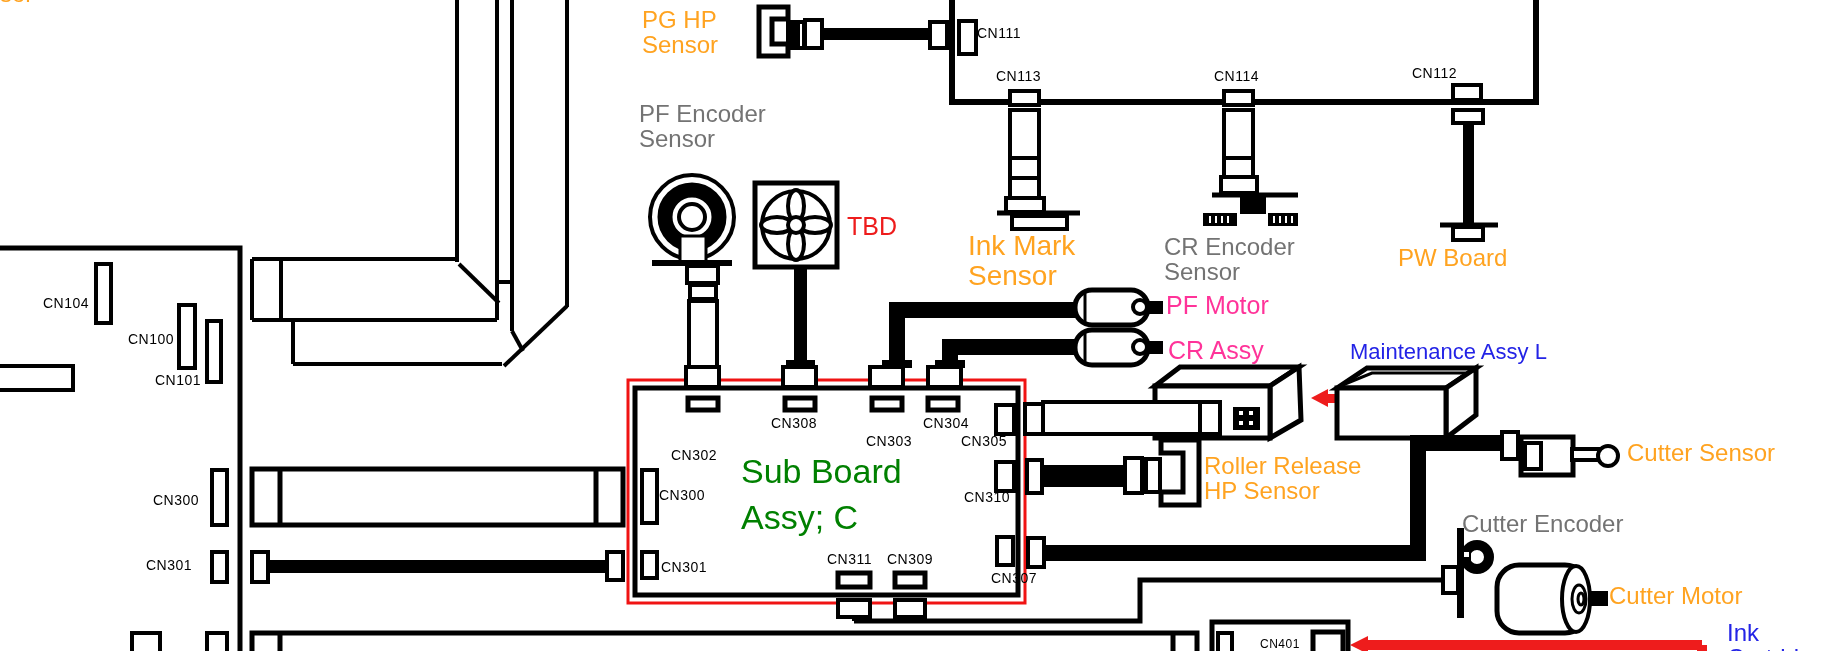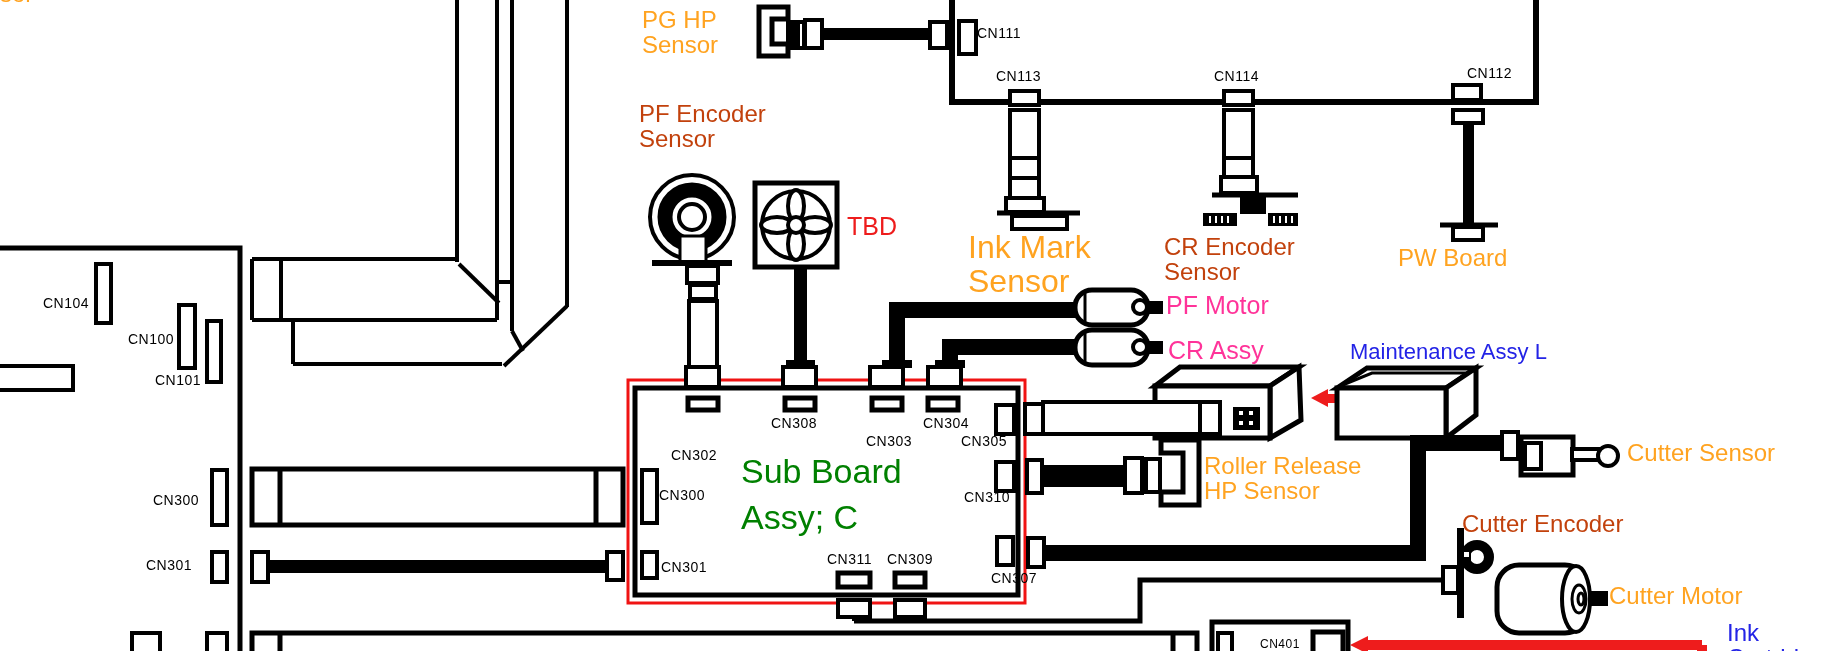--- a/index.html
+++ b/index.html
@@ -2,21 +2,21 @@
 <html><head>
 <meta charset="utf-8">
 <style>
   html,body{margin:0;padding:0;background:#fff;}
   #stage{position:relative;width:1838px;height:651px;overflow:hidden;background:#fff;
          font-family:"Liberation Sans",sans-serif;text-decoration:underline;}
   #wires{position:absolute;left:0;top:0;z-index:1;}
   .lbl{position:absolute;z-index:2;white-space:pre-line;line-height:1.06;}
   .cn{position:absolute;z-index:2;font-size:14px;color:#000;letter-spacing:.5px;white-space:nowrap;}
   .orange{color:#FFA320;}
-  .maroon{color:#c2410c;}
+  .maroon{color:#737373;}
   .red{color:#EE1C1C;}
   .magenta{color:#FF3399;}
   .blue{color:#2323E6;}
   .green{color:#008000;}
 </style>
 </head>
 <body>
 
 <div id="stage">
 
@@ -269,41 +269,41 @@
     <polygon points="1350,645 1368,636 1368,654" fill="#EE1C1C"></polygon>
   </g>
 </svg>
 
 <div class="lbl orange" style="left:0px;top:-19px;font-size:24px;">sor</div>
 <div class="lbl orange" style="left:642px;top:7px;font-size:24px;">PG HP
 Sensor</div>
 <div class="lbl maroon" style="left:639px;top:101px;font-size:24px;">PF Encoder
 Sensor</div>
 <div class="lbl red" style="left:847px;top:213px;font-size:25px;">TBD</div>
-<div class="lbl orange" style="left:968px;top:231px;font-size:32px;">Ink Mark
+<div class="lbl orange" style="left:968px;top:231px;font-size:28px;">Ink Mark
 Sensor</div>
 <div class="lbl maroon" style="left:1164px;top:234px;font-size:24px;">CR Encoder
 Sensor</div>
 <div class="lbl orange" style="left:1398px;top:245px;font-size:24px;">PW Board</div>
 <div class="lbl magenta" style="left:1166px;top:292px;font-size:25px;">PF Motor</div>
 <div class="lbl magenta" style="left:1168px;top:337px;font-size:25px;">CR Assy</div>
 <div class="lbl blue" style="left:1350px;top:340px;font-size:22px;">Maintenance Assy L</div>
 <div class="lbl green" style="left:741px;top:448px;font-size:34px;line-height:1.36;">Sub Board
 Assy; C</div>
 <div class="lbl orange" style="left:1204px;top:453px;font-size:24px;">Roller Release
 HP Sensor</div>
 <div class="lbl orange" style="left:1627px;top:440px;font-size:24px;">Cutter Sensor</div>
 <div class="lbl maroon" style="left:1462px;top:511px;font-size:24px;">Cutter Encoder</div>
 <div class="lbl orange" style="left:1609px;top:583px;font-size:24px;">Cutter Motor</div>
 <div class="lbl blue" style="left:1727px;top:620px;font-size:24px;">Ink Cartridge</div>
 
 <div class="cn" style="left:977px;top:25px;">CN111</div>
 <div class="cn" style="left:996px;top:68px;">CN113</div>
 <div class="cn" style="left:1214px;top:68px;">CN114</div>
-<div class="cn" style="left:1467px;top:65px;">CN112</div>
+<div class="cn" style="left:1412px;top:65px;">CN112</div>
 <div class="cn" style="left:43px;top:295px;">CN104</div>
 <div class="cn" style="left:128px;top:331px;">CN100</div>
 <div class="cn" style="left:155px;top:372px;">CN101</div>
 <div class="cn" style="left:153px;top:492px;">CN300</div>
 <div class="cn" style="left:146px;top:557px;">CN301</div>
 <div class="cn" style="left:671px;top:415px;margin-top:32px;">CN302</div>
 <div class="cn" style="left:771px;top:415px;">CN308</div>
 <div class="cn" style="left:866px;top:433px;">CN303</div>
 <div class="cn" style="left:923px;top:415px;">CN304</div>
 <div class="cn" style="left:961px;top:433px;">CN305</div>

